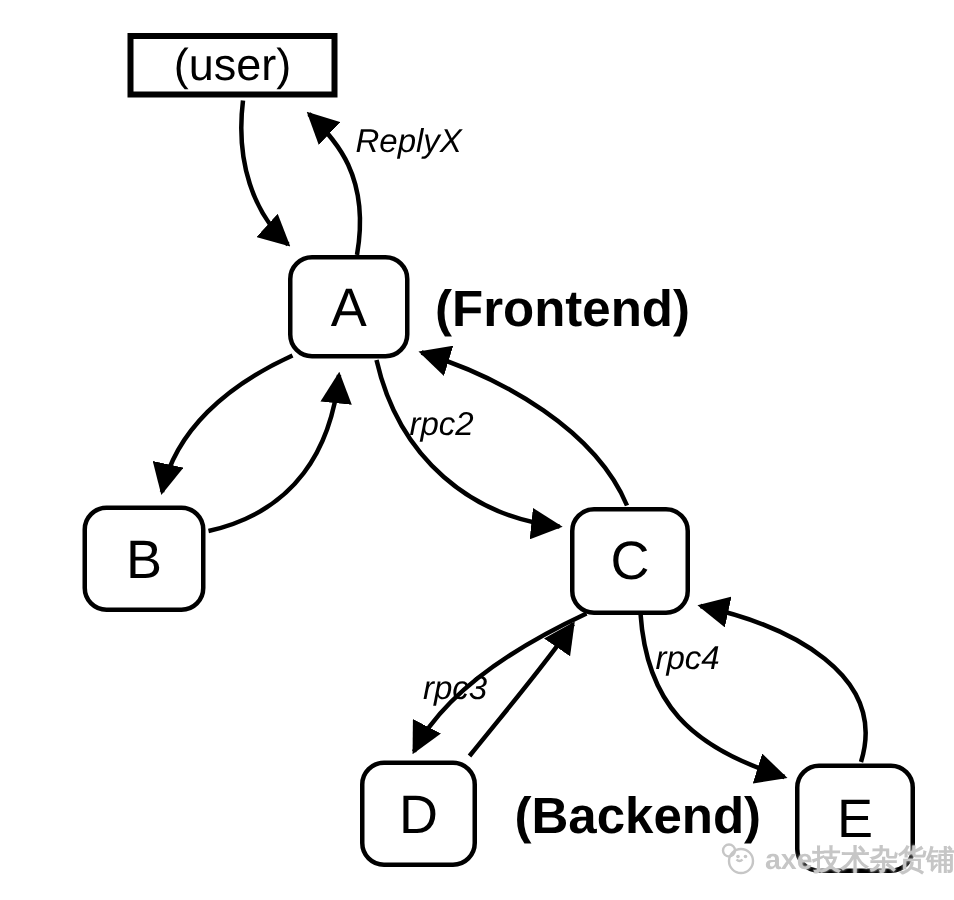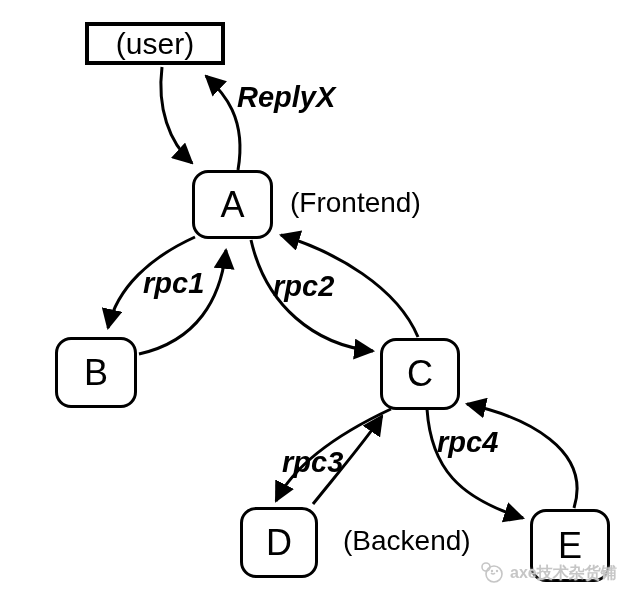--- a/index.html
+++ b/index.html
@@ -19,28 +19,28 @@
     border-radius:16px;
     display:flex;align-items:center;justify-content:center;
     font-size:36px;color:#000000;
     box-sizing:border-box;
   }
   .node.rect{border-radius:0;border-width:4px;font-size:30px;}
   .lbl{
     position:absolute;z-index:3;
     color:#000000;white-space:nowrap;line-height:1;
   }
-  .lbl.tier{font-weight:400;font-size:28px;}
-  .lbl.call{font-style:italic;font-size:29px;font-weight:bold;}
+  .lbl.tier{font-weight:700;font-size:34px;}
+  .lbl.call{font-style:italic;font-size:22px;}
   .watermark{
     position:absolute;z-index:5;
     left:480px;top:560px;
     display:flex;align-items:center;gap:4px;
     color:#c6c6c6;
-    font-size:16px;font-weight:700;
+    font-size:19px;font-weight:700;
     text-shadow:0 0 2px #ffffff;
     white-space:nowrap;
   }
   .watermark svg{display:block;}
 </style>
 </head>
 <body>
 
 <div class="stage">
 
@@ -85,21 +85,20 @@
   </div>
 
   <div class="node" style="left:530px;top:509px;width:80px;height:73px;">
     <span>E</span>
   </div>
 
   <div class="lbl tier" style="left:290px;top:189px;">(Frontend)</div>
   <div class="lbl tier" style="left:343px;top:527px;">(Backend)</div>
 
   <div class="lbl call" style="left:237px;top:83px;">ReplyX</div>
-  <div class="lbl call" style="left:143px;top:269px;">rpc1</div>
   <div class="lbl call" style="left:273px;top:272px;">rpc2</div>
   <div class="lbl call" style="left:282px;top:448px;">rpc3</div>
   <div class="lbl call" style="left:437px;top:428px;">rpc4</div>
 
   <div class="watermark">
     <svg width="26" height="26" viewBox="0 0 26 26">
       <g fill="none" stroke="#c6c6c6" stroke-width="1.6">
         <circle cx="14" cy="14" r="8"></circle>
         <circle cx="6" cy="7" r="4"></circle>
         <path d="M11,13 q2,2 4,0"></path>

